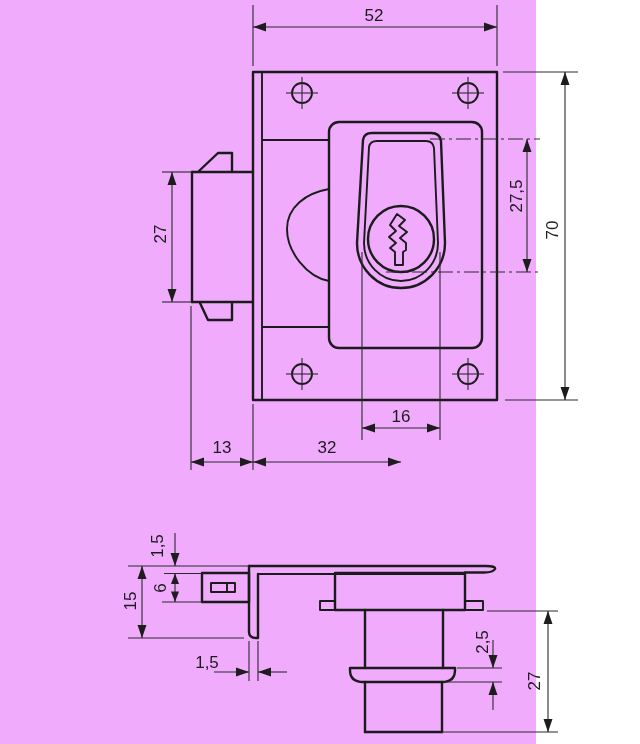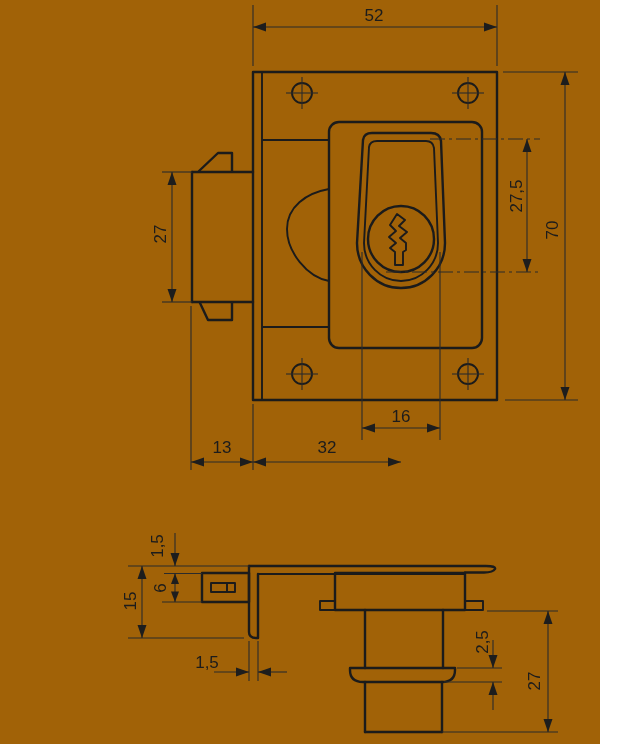--- a/index.html
+++ b/index.html
@@ -2,21 +2,21 @@
 <html><head>
 <meta charset="utf-8">
 <style>
   html, body {
     margin: 0; padding: 0;
     background: #ffffff;
     width: 640px; height: 744px;
     overflow: hidden;
     font-family: "Liberation Sans", sans-serif;
   }
-  #stage { position: relative; width: 600px; height: 744px; background: #a16207; text-align: right; }
+  #stage { position: relative; width: 536px; height: 744px; background: #f0abfc; text-align: right; }
   svg { display: block; }
   .part   { fill: none; stroke: #1b1b1b; stroke-width: 2.4; stroke-linejoin: round; stroke-linecap: round; }
   .part-thin { fill: none; stroke: #1b1b1b; stroke-width: 1.9; stroke-linejoin: round; }
   .dim    { fill: none; stroke: #2b2b2b; stroke-width: 1.1; }
   .cline  { fill: none; stroke: #2b2b2b; stroke-width: 1.2; stroke-dasharray: 15 4 3 4; }
   .arrow  { fill: #1d1d1d; stroke: none; }
   .dimtext {
     font-family: "Liberation Sans", sans-serif;
     font-size: 17px;
     fill: #1c1c1c;

